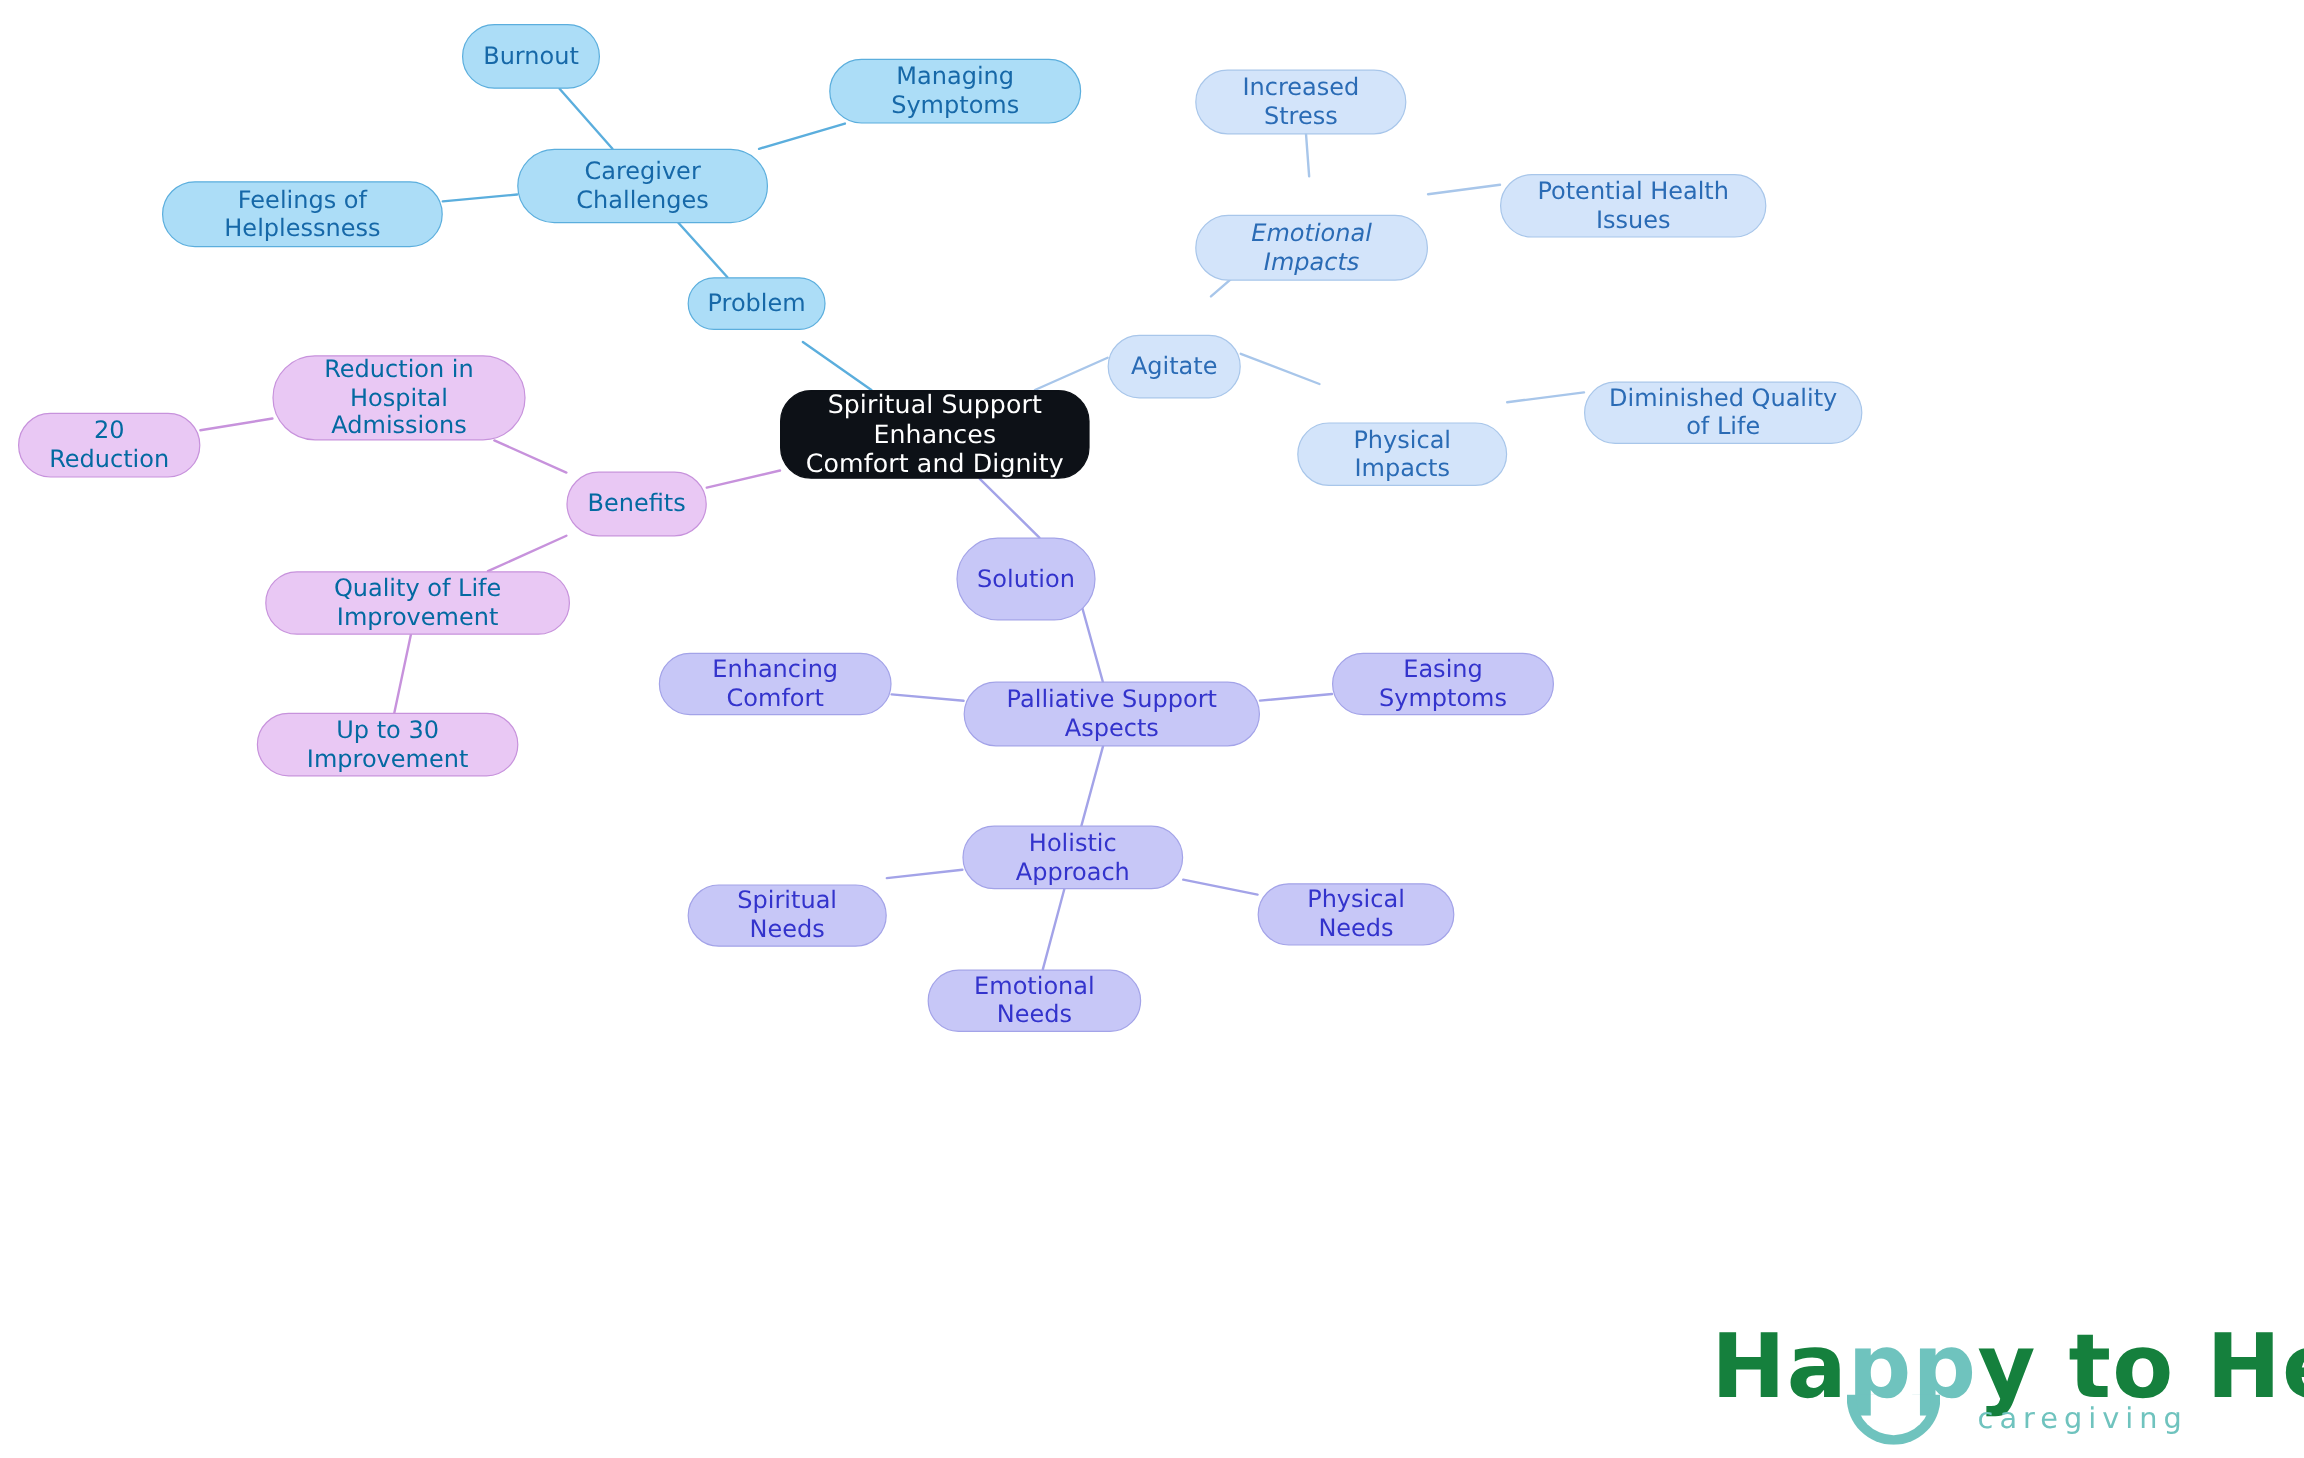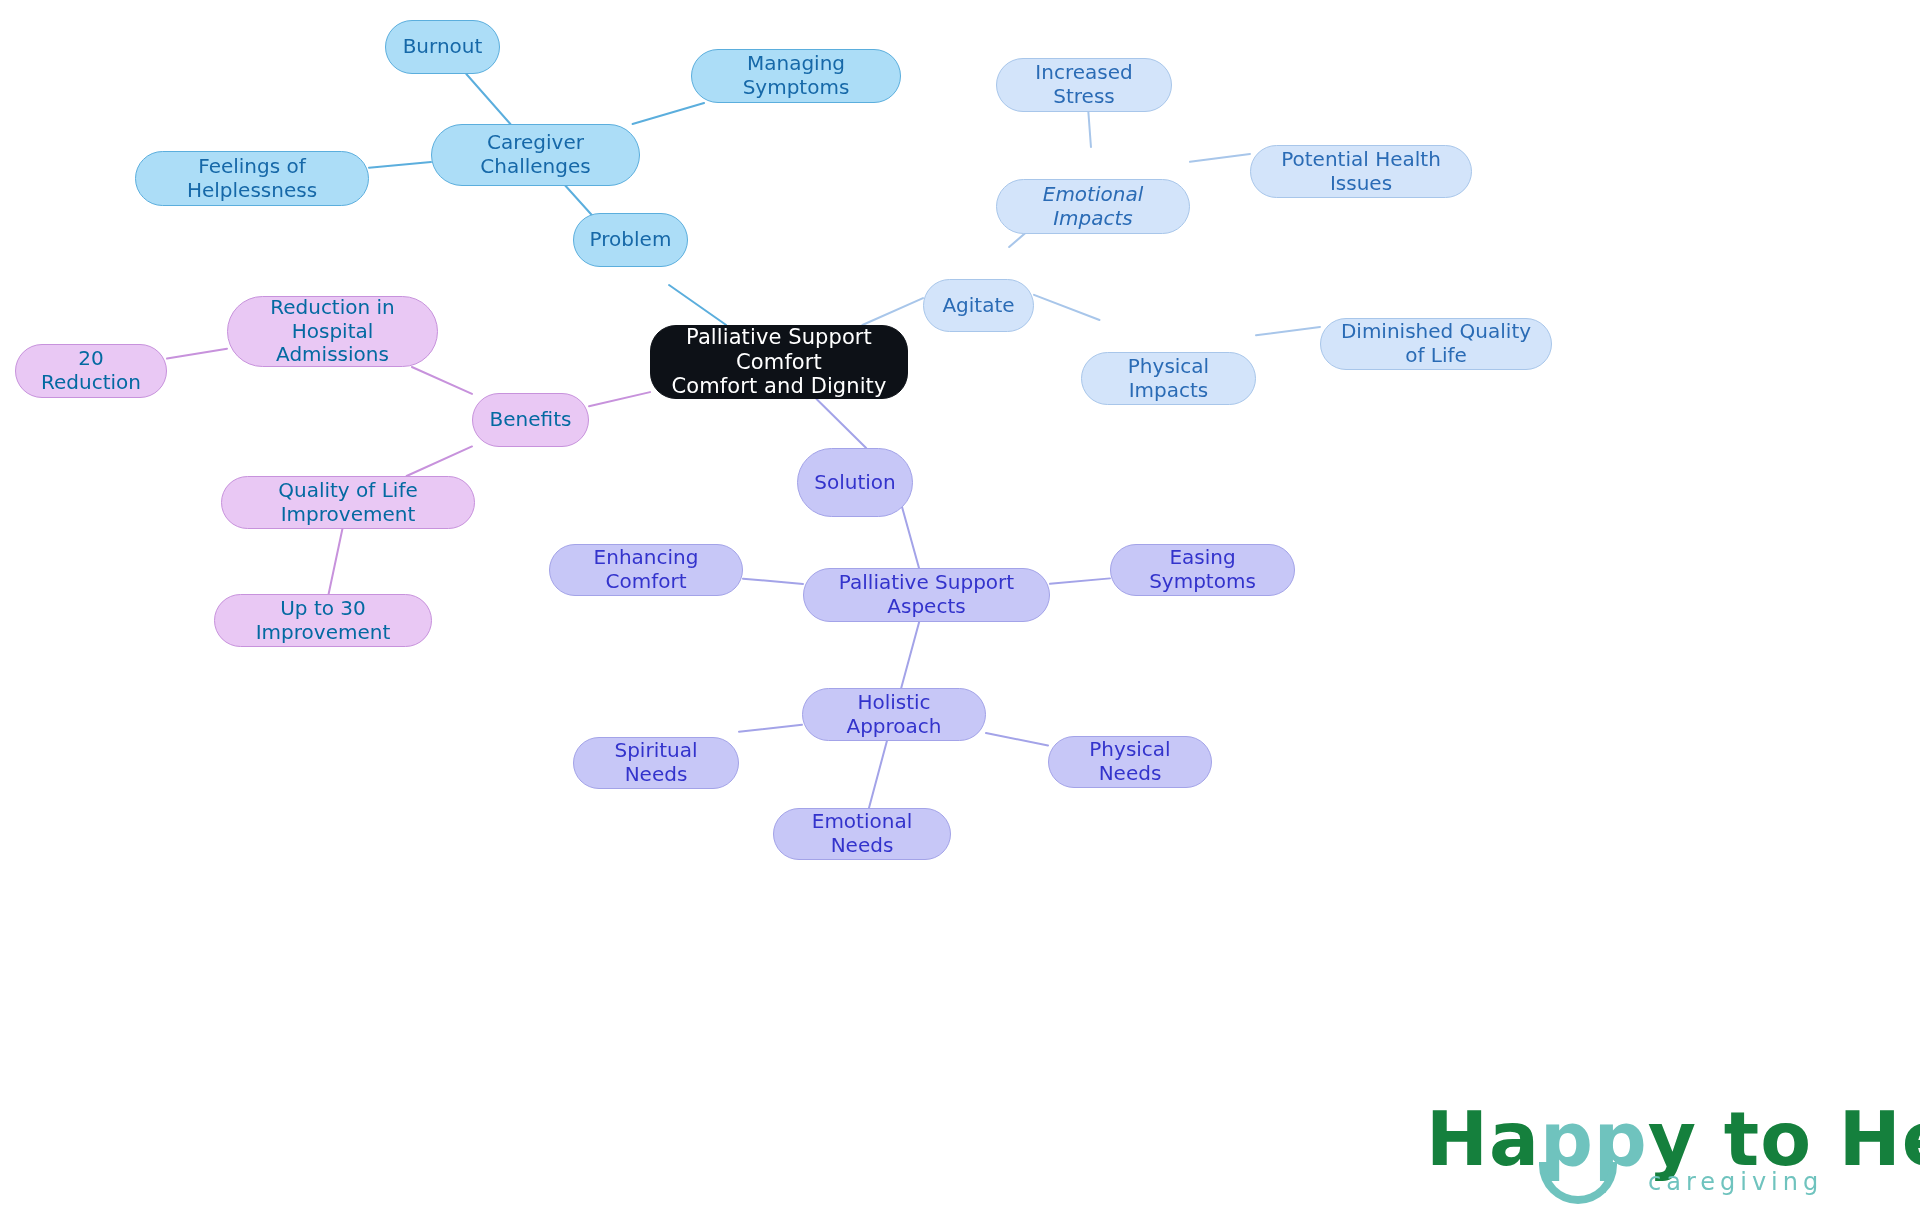--- a/index.html
+++ b/index.html
@@ -152,23 +152,23 @@
       <line x1="816.4933333333333" y1="399" x2="866.1466666666666" y2="448" stroke="#A3A3E8" stroke-width="2" stroke-linecap="round"></line>
       <line x1="900.3672199170124" y1="501" x2="918.99377593361" y2="568" stroke="#A3A3E8" stroke-width="2" stroke-linecap="round"></line>
       <line x1="803" y1="583.9928698752228" x2="743" y2="578.6452762923351" stroke="#A3A3E8" stroke-width="2" stroke-linecap="round"></line>
       <line x1="1050" y1="583.8134057971015" x2="1110" y2="578.3786231884058" stroke="#A3A3E8" stroke-width="2" stroke-linecap="round"></line>
       <line x1="919.1569037656903" y1="622" x2="901.2071129707113" y2="688" stroke="#A3A3E8" stroke-width="2" stroke-linecap="round"></line>
       <line x1="802" y1="724.7436974789916" x2="739" y2="731.7584033613446" stroke="#A3A3E8" stroke-width="2" stroke-linecap="round"></line>
       <line x1="986" y1="733.0169491525423" x2="1048" y2="745.4957627118644" stroke="#A3A3E8" stroke-width="2" stroke-linecap="round"></line>
       <line x1="886.9037656903765" y1="741" x2="868.9623430962343" y2="808" stroke="#A3A3E8" stroke-width="2" stroke-linecap="round"></line>
     </svg>
   <div id="nodes">
-      <div class="node root" style="left: 650px; top: 325px; width: 258px; height: 74px;">Palliative Support Comfort
+      <div class="node root" style="left: 650px; top: 325px; width: 258px; height: 74px;">Spiritual Support Enhances
 Comfort and Dignity</div>
-      <div class="node cyan" style="left: 573px; top: 213px; width: 115px; height: 54px;">Problem</div>
+      <div class="node cyan" style="left: 573px; top: 231px; width: 115px; height: 44px;">Problem</div>
       <div class="node cyan" style="left: 431px; top: 124px; width: 209px; height: 62px;">Caregiver Challenges</div>
       <div class="node cyan" style="left: 385px; top: 20px; width: 115px; height: 54px;">Burnout</div>
       <div class="node cyan" style="left: 135px; top: 151px; width: 234px; height: 55px;">Feelings of Helplessness</div>
       <div class="node cyan" style="left: 691px; top: 49px; width: 210px; height: 54px;">Managing Symptoms</div>
       <div class="node paleblue" style="left: 923px; top: 247px; width: 111px; height: 53px;">Agitate</div>
       <div class="node paleblue" style="left: 996px; top: 147px; width: 194px; height: 55px; font-style: italic;">Emotional Impacts</div>
       <div class="node paleblue" style="left: 996px; top: 26px; width: 176px; height: 54px;">Increased Stress</div>
       <div class="node paleblue" style="left: 1250px; top: 113px; width: 222px; height: 53px;">Potential Health Issues</div>
       <div class="node paleblue" style="left: 1081px; top: 320px; width: 175px; height: 53px;">Physical Impacts</div>
       <div class="node paleblue" style="left: 1320px; top: 286px; width: 232px; height: 52px;">Diminished Quality of Life</div>

